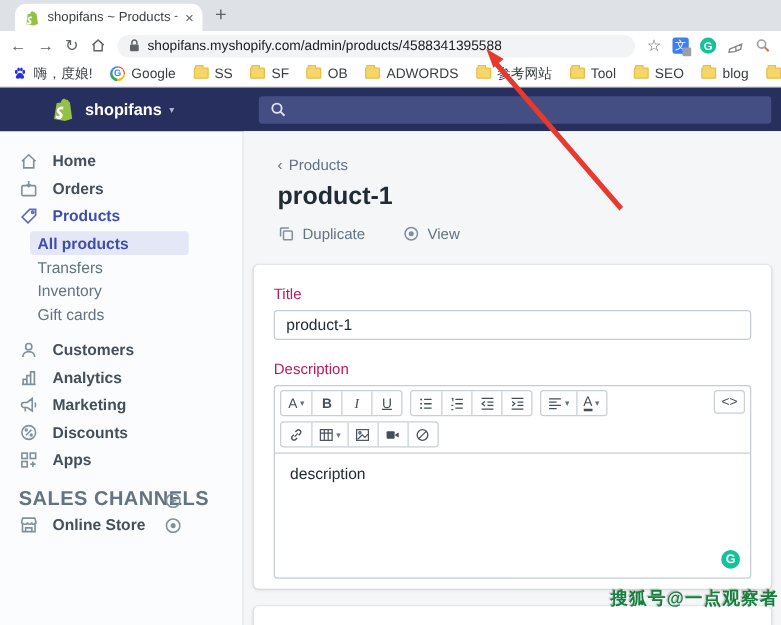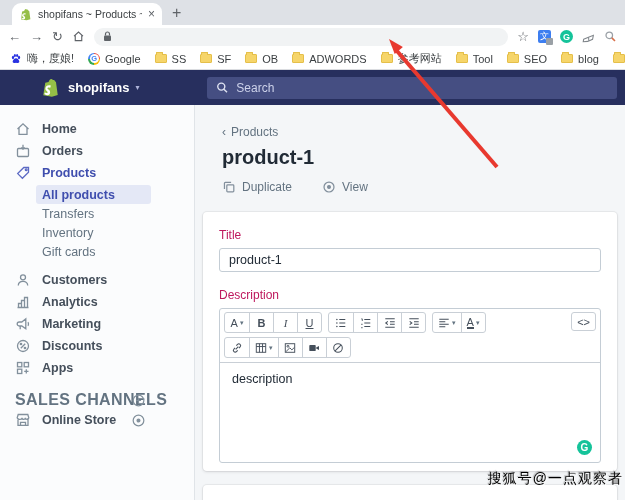--- a/index.html
+++ b/index.html
@@ -61,21 +61,21 @@
   
   .app-body { display:flex; height:395px; }
   .sidebar { width:195px; background:#fbfcfd; border-right:1px solid #e0e4e8; padding-top:13px; flex:0 0 auto; }
   .nav-item { height:22px; display:flex; align-items:center; gap:11px; padding:0 15px;
               font-size:12.5px; font-weight:bold; color:#454f5b; }
   .nav-item .ic { width:16px; height:16px; color:#82909c; flex:0 0 auto; }
   .nav-item.active { color:#3f4eae; }
   .nav-item.active .ic { color:#5c6ac4; }
   .subnav { margin:1px 0 2px; }
   .sub-item { height:19px; display:flex; align-items:center; font-size:12.5px; color:#637381;
-              margin:0 43px 0 36px; padding-left:6px; border-radius:3px; }
+              margin:0 43px 0 24px; padding-left:6px; border-radius:3px; }
   .sub-item.active { background:#e4e8f6; color:#3f4eae; font-weight:bold; }
   .side-gap { height:12px; }
   .sales-row { height:18px; display:flex; align-items:center; padding:0 15px; position:relative;
                font-size:16px; font-weight:bold; letter-spacing:.4px; color:#637381; }
   .sales-row .right-ic, .store-row .right-ic { position:absolute; left:131px; width:15px; height:15px; color:#82909c; }
   .store-row { height:22px; display:flex; align-items:center; gap:11px; padding:0 15px; position:relative;
                font-size:12.5px; font-weight:bold; color:#454f5b; }
   .store-row .ic { width:16px; height:16px; color:#82909c; }
 
   .main { flex:1; background:#f4f6f8; padding:20px 8px 0 27px; position:relative; min-width:0; }
@@ -114,22 +114,22 @@
               background:#15c39a; color:#fff; font-size:10px; font-weight:bold;
               display:flex; align-items:center; justify-content:center; }
 
   .media-card { margin-top:14px; height:50px; }
   .media-head { display:flex; justify-content:space-between; align-items:center; padding:13px 14px 0 16px; }
   .media-title { font-size:13px; font-weight:bold; color:#212b36; }
   .media-link { font-size:12px; color:#006fbb; }
 
   
   .annot { position:absolute; inset:0; z-index:100; pointer-events:none; }
-  .watermark { position:absolute; right:2px; top:470px; z-index:90; font-size:14px; font-weight:normal;
-               color:#000000; text-shadow:1px 1px 0 rgba(255,255,255,.75), -1px -1px 1px rgba(70,70,70,.35);
+  .watermark { position:absolute; right:2px; top:470px; z-index:90; font-size:14px; font-weight:bold;
+               color:#15803d; text-shadow:1px 1px 0 rgba(255,255,255,.75), -1px -1px 1px rgba(70,70,70,.35);
                letter-spacing:1px; pointer-events:none; }
 </style>
 </head>
 <body>
 
 <div class="tabstrip">
   <div class="tab">
     <svg class="ext-ic" viewBox="0 0 16 16" width="12" height="12">
         <path d="M12.6 3.6l1.4 10.2-4.6 1.4-6.8-1.2L3.8 4.2l2.6-.5c.3-1.1 1-2.4 2.1-2.4.5 0 .9.3 1.2.7.9-.1 1.5.3 1.7 1.1l1.2.5z" fill="#95bf47"></path>
         <path d="M8.2 6.5l-.5 1.8s-.6-.3-1.2-.3c-1 0-1 .6-1 .8 0 .8 2.1 1.1 2.1 3 0 1.5-.9 2.4-2.2 2.4-1.5 0-2.3-.9-2.3-.9l.4-1.4s.8.7 1.5.7c.4 0 .6-.3.6-.6 0-1.1-1.8-1.1-1.8-2.8 0-1.4 1-2.8 3.1-2.8.8 0 1.3.1 1.3.1z" fill="#fff"></path>
@@ -145,20 +145,21 @@
   <span class="nav-ic">→</span>
   <span class="nav-ic">↻</span>
   <svg class="ext-ic" viewBox="0 0 16 16" fill="none" stroke="#5f6368" stroke-width="1.4">
       <path d="M2.5 7.5 8 2.5l5.5 5M4 6.8V13h8V6.8"></path>
     </svg>
   <div class="omnibox">
     <svg width="9" height="11" viewBox="0 0 9 11">
         <rect x="1" y="4.5" width="7" height="5.5" rx="1" fill="#5f6368"></rect>
         <path d="M2.5 4.5V3a2 2 0 0 1 4 0v1.5" fill="none" stroke="#5f6368" stroke-width="1.2"></path>
       </svg>
+    <span class="url">shopifans.myshopify.com/admin/products/4588341395588</span>
   </div>
   <span class="star">☆</span>
   <span class="tr-badge">文</span>
   <span class="gr-badge">G</span>
   <svg class="ext-ic" viewBox="0 0 16 16" fill="none" stroke="#80868b" stroke-width="1.3">
       <path d="M2 11.5 8 9l6-2.5-1 5L7 14l-5.5 0.5z"></path>
       <path d="M8 9l.5 4.5"></path>
     </svg>
   <svg class="ext-ic" viewBox="0 0 16 16" fill="none">
       <circle cx="6.5" cy="6.5" r="4" stroke="#9aa0a6" stroke-width="1.6"></circle>
@@ -228,21 +229,20 @@
         <path d="M8.3 6.8l-.5 1.9s-.6-.3-1.3-.3c-1 0-1.1.6-1.1.8 0 .9 2.3 1.2 2.3 3.2 0 1.6-1 2.6-2.4 2.6-1.6 0-2.4-1-2.4-1l.4-1.5s.9.7 1.6.7c.5 0 .7-.4.7-.7 0-1.2-1.9-1.2-1.9-3 0-1.5 1.1-3 3.3-3 .9 0 1.3.3 1.3.3z" fill="#fff"></path>
       </svg>
     <span class="brand-name">shopifans</span>
     <span class="brand-caret">▾</span>
   </div>
   <div class="top-search">
     <svg width="13" height="13" viewBox="0 0 14 14" fill="none" stroke="#dfe3f2" stroke-width="1.6">
         <circle cx="6" cy="6" r="4"></circle>
         <path d="M9 9l3.5 3.5"></path>
       </svg>
-    <input type="text" placeholder="Search" style="">
   </div>
 </div>
 
 <div class="app-body">
 
   <div class="sidebar">
     <div class="nav-item">
       <svg class="ic" viewBox="0 0 16 16" fill="none" stroke="currentColor" stroke-width="1.3">
           <path d="M2.5 8 8 2.8 13.5 8M4 6.8V13.3h8V6.8"></path>
         </svg>

